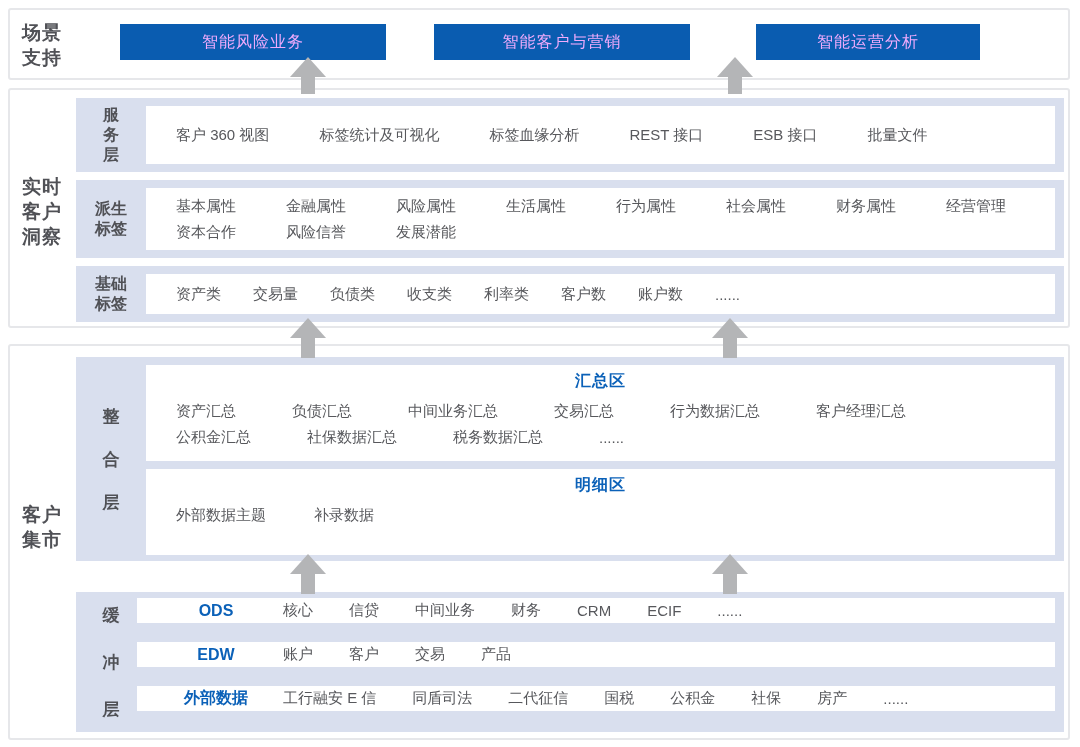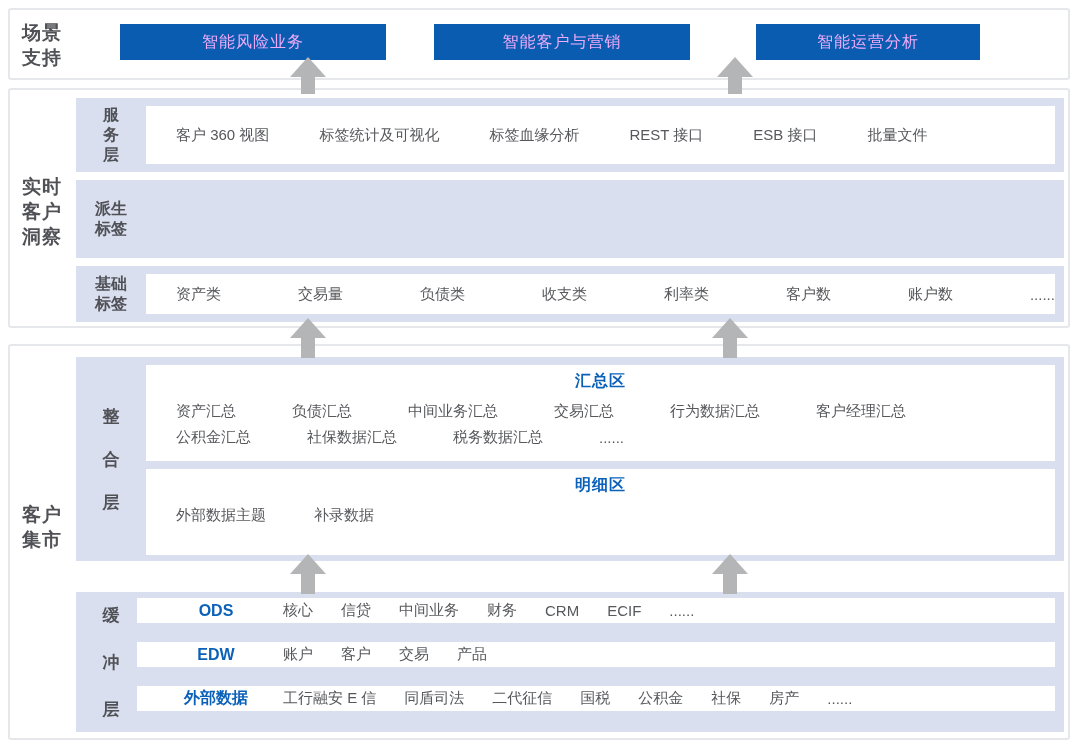--- a/index.html
+++ b/index.html
@@ -42,22 +42,22 @@
   .mid-row-1{left:66px;top:8px;width:988px;height:74px;}
   .mid-row-2{left:66px;top:90px;width:988px;height:78px;}
   .mid-row-3{left:66px;top:176px;width:988px;height:56px;}
 
   .items{display:flex;align-items:center;font-size:15px;color:var(--text-dark);}
   .items span{white-space:nowrap;}
   .one-line{height:100%;padding-left:30px;}
   .gap-50{gap:50px;}
   .gap-48{gap:48px;}
   .gap-56{gap:56px;}
-  .gap-32{gap:32px;justify-content:space-between;}
-  .gap-28{gap:28px;}
+  .gap-32{gap:32px;}
+  .gap-28{gap:36px;}
   .two-lines{display:flex;flex-direction:column;justify-content:center;height:100%;padding-left:30px;gap:7px;}
   .two-lines .items{height:auto;}
 
   
   .integration-block{position:absolute;left:66px;top:11px;width:988px;height:204px;background:var(--row-bg);}
   .buffer-block{position:absolute;left:66px;top:246px;width:988px;height:140px;background:var(--row-bg);}
   .vchars{position:absolute;left:0;top:0;bottom:0;width:70px;display:flex;flex-direction:column;
     justify-content:center;align-items:center;gap:20px;font-weight:bold;color:var(--label-dark);font-size:17px;}
   .buffer-block .vchars{gap:24px;}
 
@@ -124,20 +124,39 @@
             <span>批量文件</span>
           </div>
       </div>
     </div>
 
     <div class="lav-row mid-row-2">
       <div class="row-label">
           <span>派生</span>
           <span>标签</span>
         </div>
+      <div class="white-box">
+        <div class="two-lines">
+          <div class="items gap-50">
+              <span>基本属性</span>
+              <span>金融属性</span>
+              <span>风险属性</span>
+              <span>生活属性</span>
+              <span>行为属性</span>
+              <span>社会属性</span>
+              <span>财务属性</span>
+              <span>经营管理</span>
+            </div>
+          <div class="items gap-50">
+              <span>资本合作</span>
+              <span>风险信誉</span>
+              <span>发展潜能</span>
+            </div>
+        </div>
+      </div>
     </div>
 
     <div class="lav-row mid-row-3">
       <div class="row-label">
           <span>基础</span>
           <span>标签</span>
         </div>
       <div class="white-box">
         <div class="items one-line gap-32">
             <span>资产类</span>

